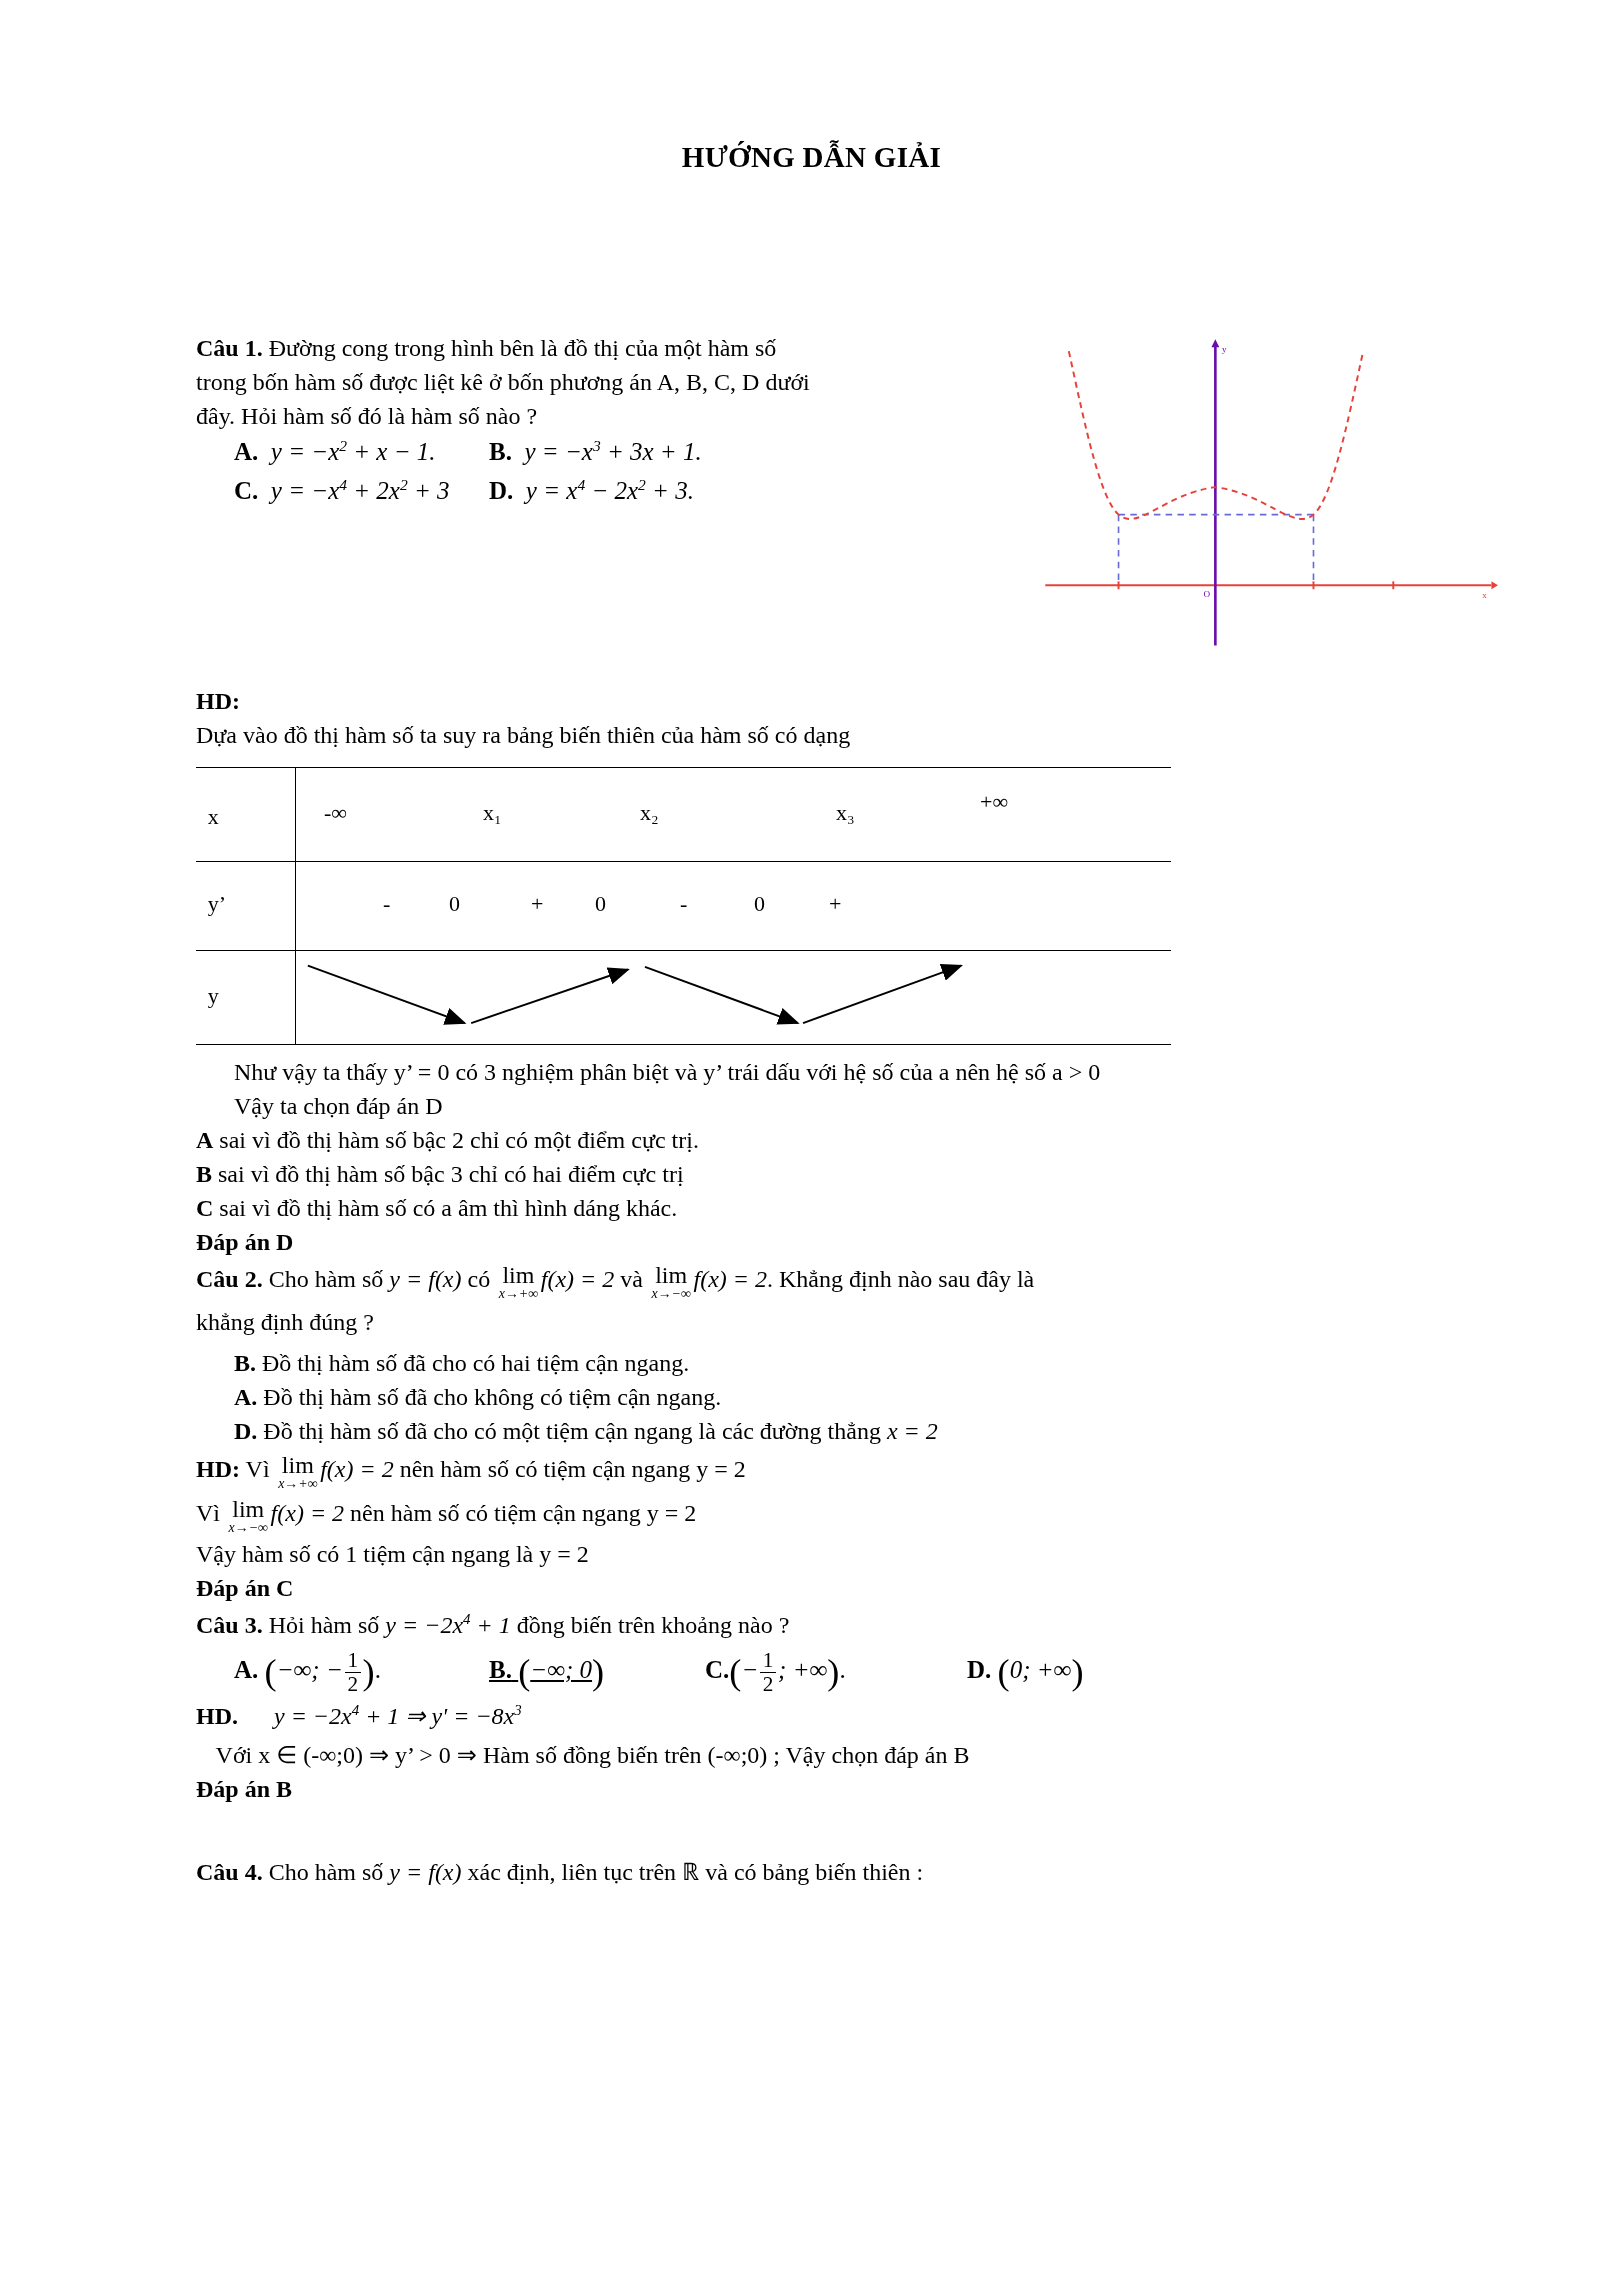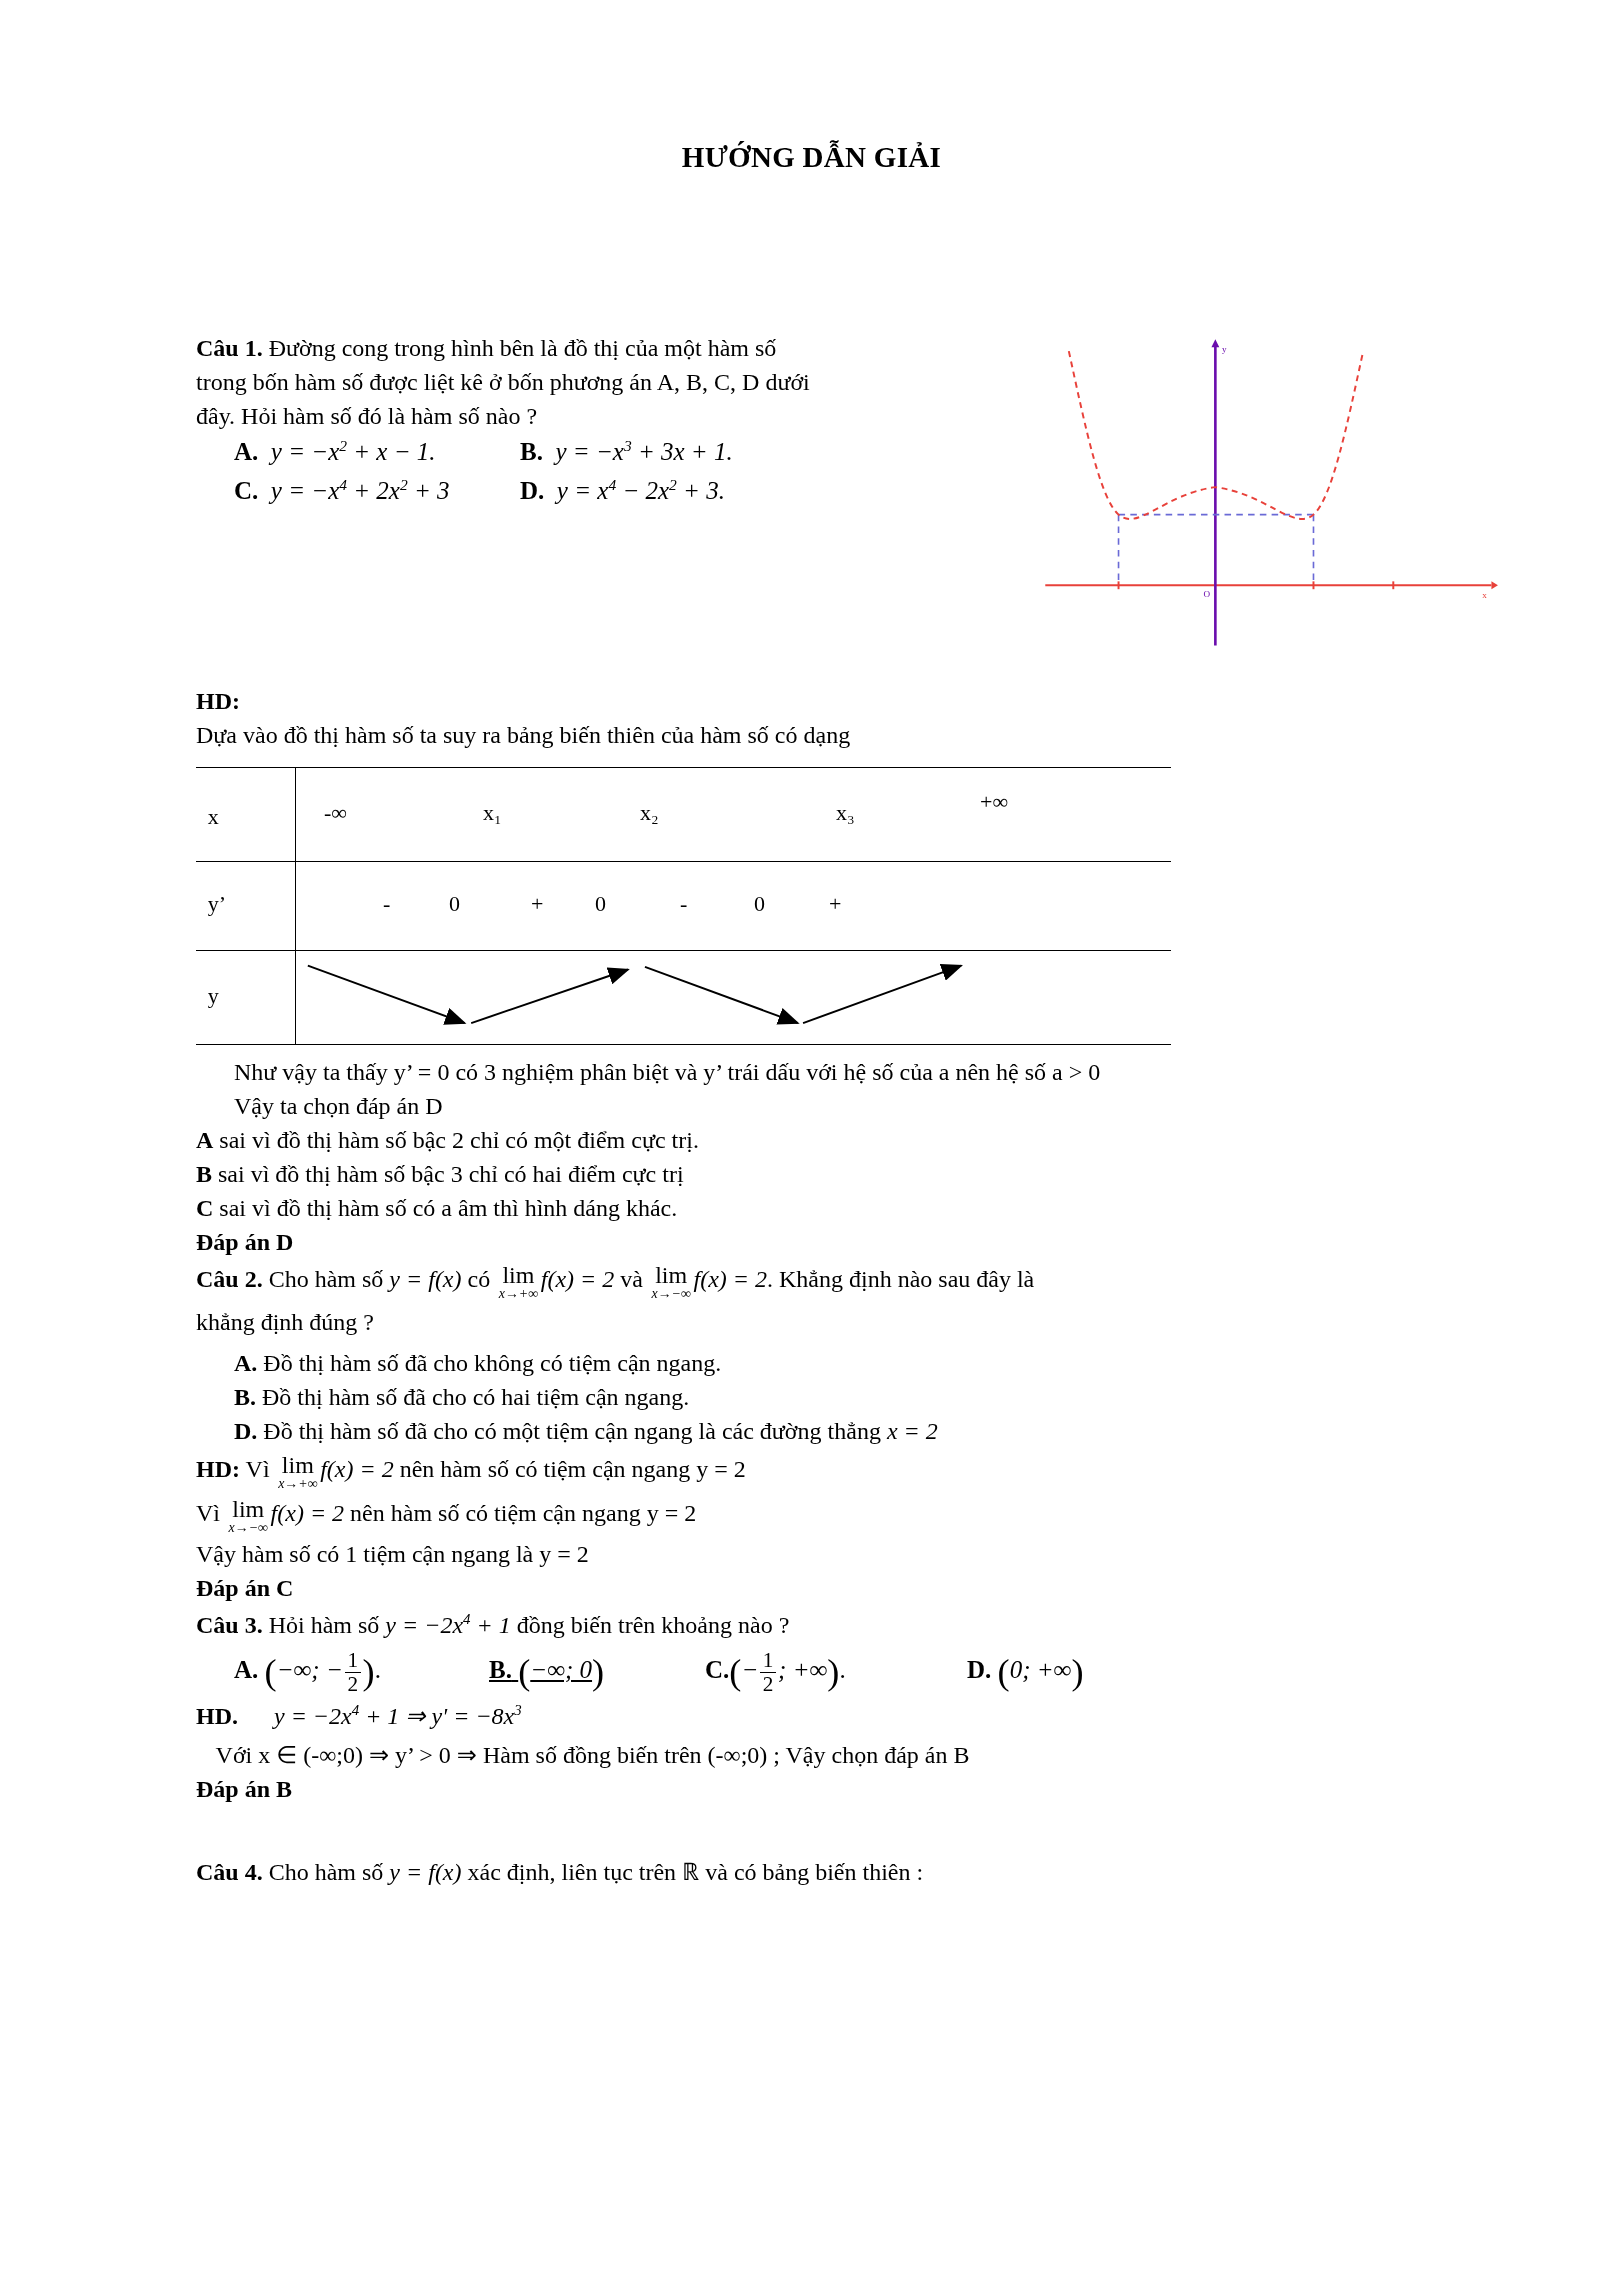--- a/index.html
+++ b/index.html
@@ -54,21 +54,21 @@
     vertical-align: super;
     line-height: 0;
   }
   .opt-row {
     display: flex;
     font-size: 25px;
     line-height: 1.55;
     padding-left: 38px;
   }
   .opt-a { width: 255px; }
-  .opt-b { width: 262px; margin-left: 31px; }
+  .opt-b { width: 262px; }
   
   .figure {
     position: absolute;
     left: 844px;
     top: 6.5px;
     width: 458px;
     height: 314px;
   }
   .vt-wrap {
     position: relative;
@@ -245,24 +245,24 @@
     </div>
     <div class="para"><b>Đáp án D</b></div>
 
     <div class="para" style="line-height:1.7;">
       <b>Câu 2.</b>
       <span>Cho hàm số </span><span class="mathit">y = f(x)</span><span> có </span><span class="limop"><span class="lim-top mathit">lim</span><span class="lim-bot mathit">x→+∞</span></span><span class="mathit">f(x) = 2</span>&nbsp;<span>và </span><span class="limop"><span class="lim-top mathit">lim</span><span class="lim-bot mathit">x→−∞</span></span><span class="mathit">f(x) = 2</span><span>. Khẳng định nào sau đây là</span>
     </div>
     <div class="para" style="line-height:1.9;">khẳng định đúng ?</div>
 
     <div class="para indent">
+      <b>B.</b> <span>Đồ thị hàm số đã cho có hai tiệm cận ngang.</span>
+    </div>
+    <div class="para indent">
       <b>A.</b> <span>Đồ thị hàm số đã cho không có tiệm cận ngang.</span>
-    </div>
-    <div class="para indent">
-      <b>B.</b> <span>Đồ thị hàm số đã cho có hai tiệm cận ngang.</span>
     </div>
     <div class="para indent">
       <b>D.</b> Đồ thị hàm số đã cho có một tiệm cận ngang là các đường thẳng <span class="mathit">x = 2</span>
     </div>
 
     <div class="para" style="line-height:1.8;">
       <b>HD:</b><span> Vì </span><span class="limop"><span class="lim-top mathit">lim</span><span class="lim-bot mathit">x→+∞</span></span><span class="mathit">f(x) = 2</span><span> nên hàm số có tiệm cận ngang y = 2</span>
     </div>
     <div class="para" style="line-height:1.9;">
       <span>Vì </span><span class="limop"><span class="lim-top mathit">lim</span><span class="lim-bot mathit">x→−∞</span></span><span class="mathit">f(x) = 2</span><span> nên hàm số có tiệm cận ngang y = 2</span>

